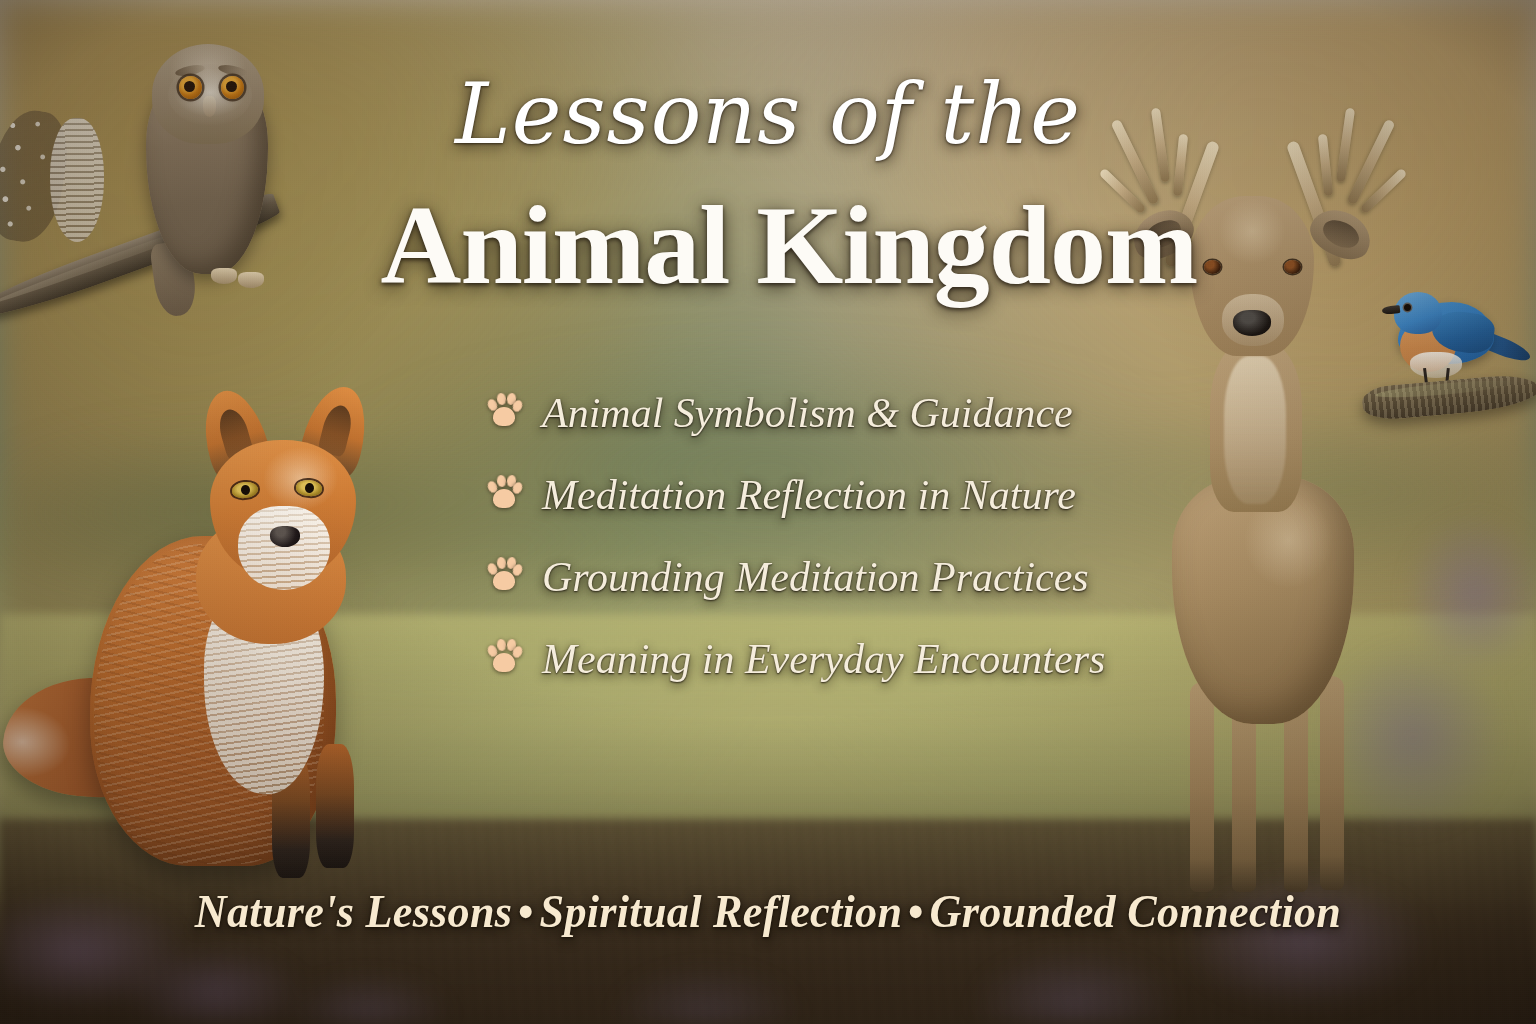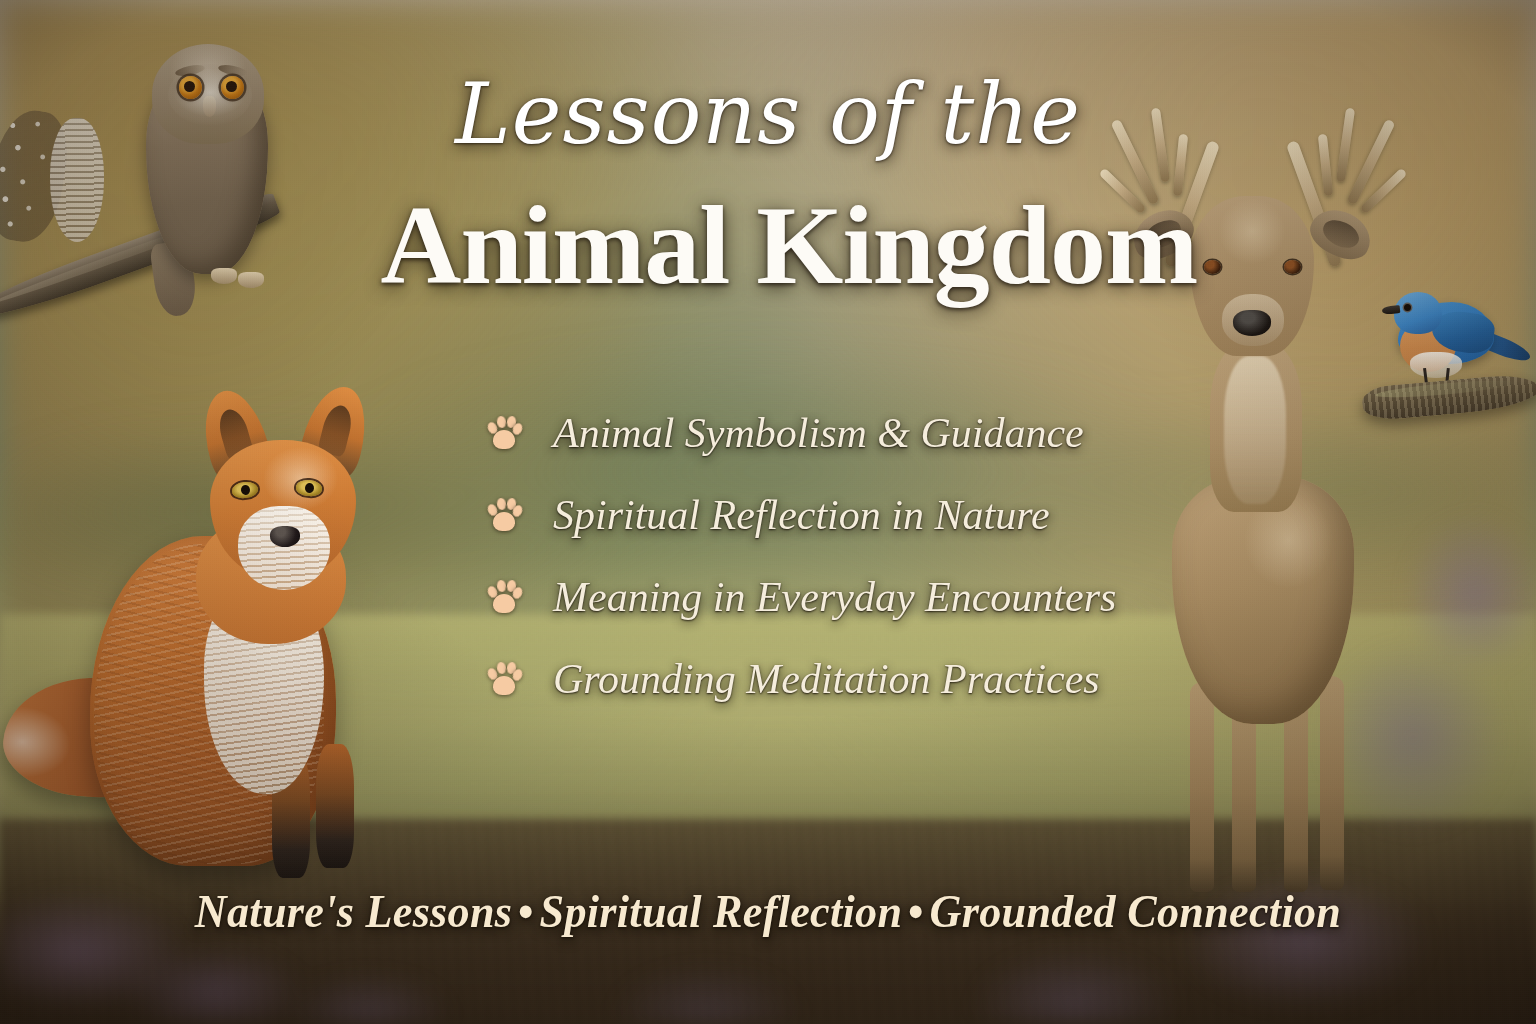--- a/index.html
+++ b/index.html
@@ -478,21 +478,21 @@
     letter-spacing:-1px;
     color:#fdfbf6;
     text-shadow:0 4px 18px rgba(26,18,10,.70), 0 2px 4px rgba(26,18,10,.78);
     padding-left:42px;
   }
 
   #bullets{
     position:absolute; left:487px; top:392px; width:670px;
   }
   .bullet-row{
-    display:flex; align-items:center; gap:32px;
+    display:flex; align-items:flex-start; gap:21px;
     height:82px;
   }
   .paw{ flex:0 0 auto; width:34px; height:36px; position:relative; }
   .paw .pad{
     position:absolute; left:6px; top:15px; width:22px; height:19px;
     background:#f6cba3;
     border-radius:52% 52% 44% 44% / 58% 58% 42% 42%;
     filter:drop-shadow(0 1px 2px rgba(30,20,10,.62));
   }
   .paw .toe{
@@ -645,45 +645,45 @@
       </div>
 
       <div class="bullet-row">
         <span class="paw">
           <span class="toe t1"></span>
             <span class="toe t2"></span>
           <span class="toe t3"></span>
             <span class="toe t4"></span>
           <span class="pad"></span>
         </span>
-        <span class="bullet-text">Spiritual Reflection in Nature</span>
+        <span class="bullet-text">Meditation Reflection in Nature</span>
+      </div>
+
+      <div class="bullet-row">
+        <span class="paw">
+          <span class="toe t1"></span>
+            <span class="toe t2"></span>
+          <span class="toe t3"></span>
+            <span class="toe t4"></span>
+          <span class="pad"></span>
+        </span>
+        <span class="bullet-text">Grounding Meditation Practices</span>
       </div>
 
       <div class="bullet-row">
         <span class="paw">
           <span class="toe t1"></span>
             <span class="toe t2"></span>
           <span class="toe t3"></span>
             <span class="toe t4"></span>
           <span class="pad"></span>
         </span>
         <span class="bullet-text">Meaning in Everyday Encounters</span>
       </div>
 
-      <div class="bullet-row">
-        <span class="paw">
-          <span class="toe t1"></span>
-            <span class="toe t2"></span>
-          <span class="toe t3"></span>
-            <span class="toe t4"></span>
-          <span class="pad"></span>
-        </span>
-        <span class="bullet-text">Grounding Meditation Practices</span>
-      </div>
-
     </div>
 
     <div class="tagline">
       <span>Nature's Lessons</span><span class="sep">•</span><span>Spiritual Reflection</span><span class="sep">•</span><span>Grounded Connection</span>
     </div>
 
   </div>
 </div>
 
 </body></html>

